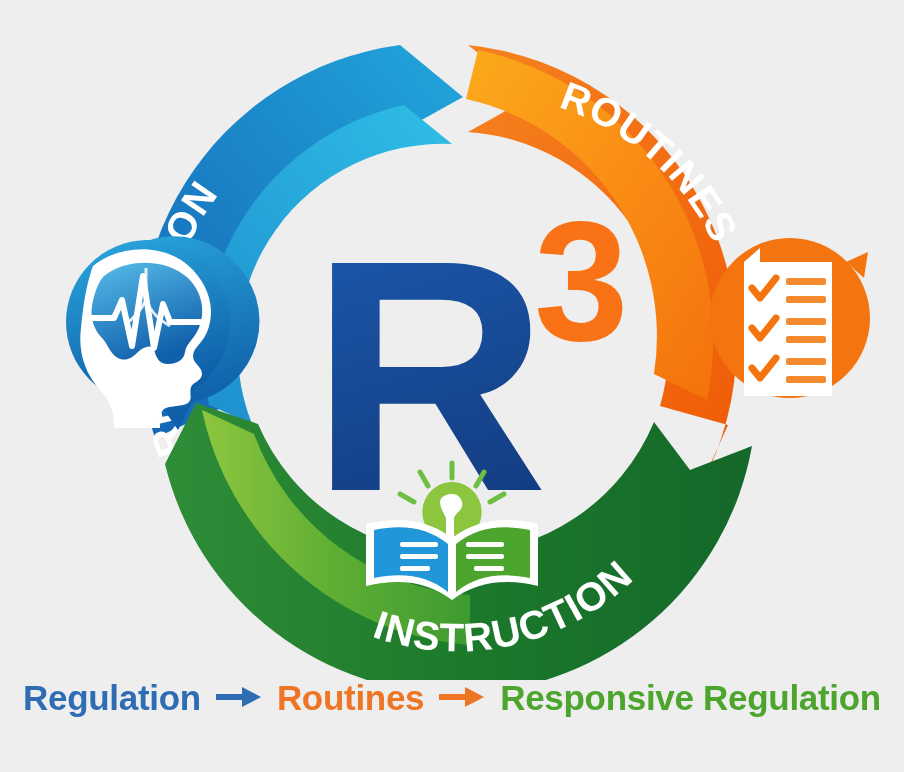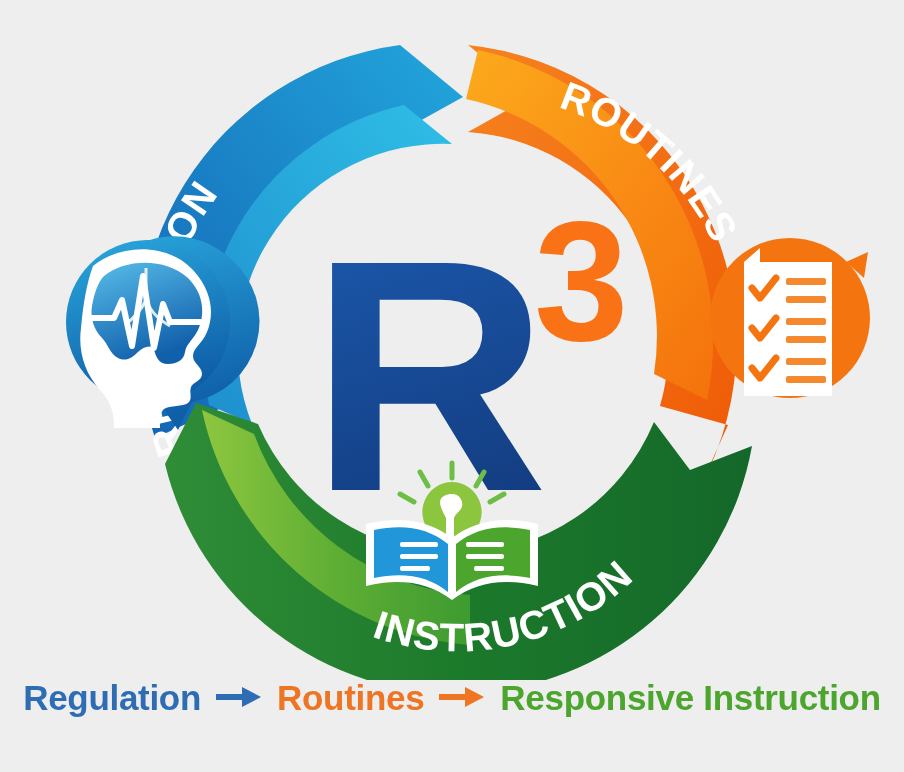--- a/index.html
+++ b/index.html
@@ -302,16 +302,16 @@
         <path d="M 28,3 L 47,13 L 28,23 Z" fill="#2E6DB4"></path>
       </svg>
     </span>
     <span class="caption-word" style="color:#ED7523">Routines</span>
     <span class="caption-arrow">
       <svg width="50" height="26" viewBox="0 0 50 26" xmlns="http://www.w3.org/2000/svg">
         <path d="M 2,13 L 32,13" stroke="#ED7523" stroke-width="6" stroke-linecap="butt" fill="none"></path>
         <path d="M 28,3 L 47,13 L 28,23 Z" fill="#ED7523"></path>
       </svg>
     </span>
-    <span class="caption-word" style="color:#4CA52C">Responsive Instruction</span>
+    <span class="caption-word" style="color:#4CA52C">Responsive Regulation</span>
   </div>
 
 </div>
 
 </body></html>

